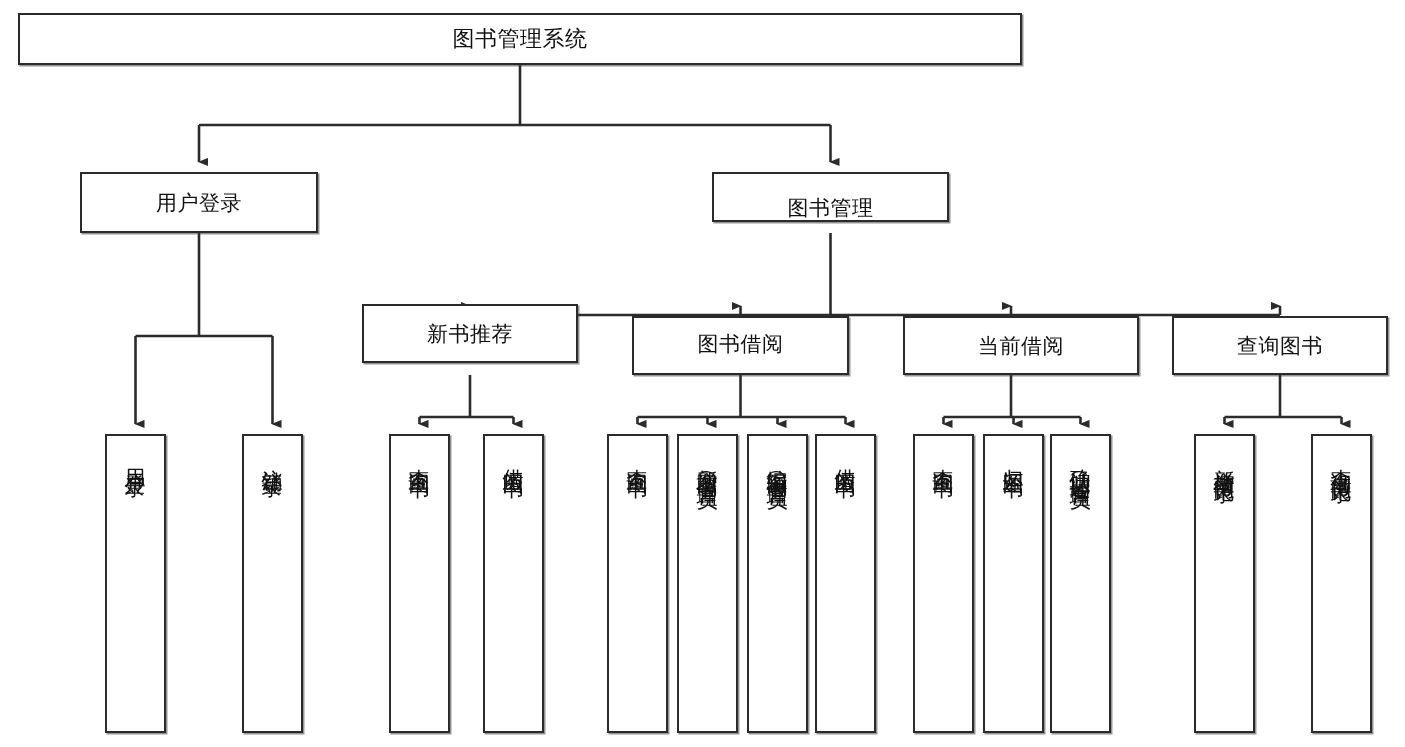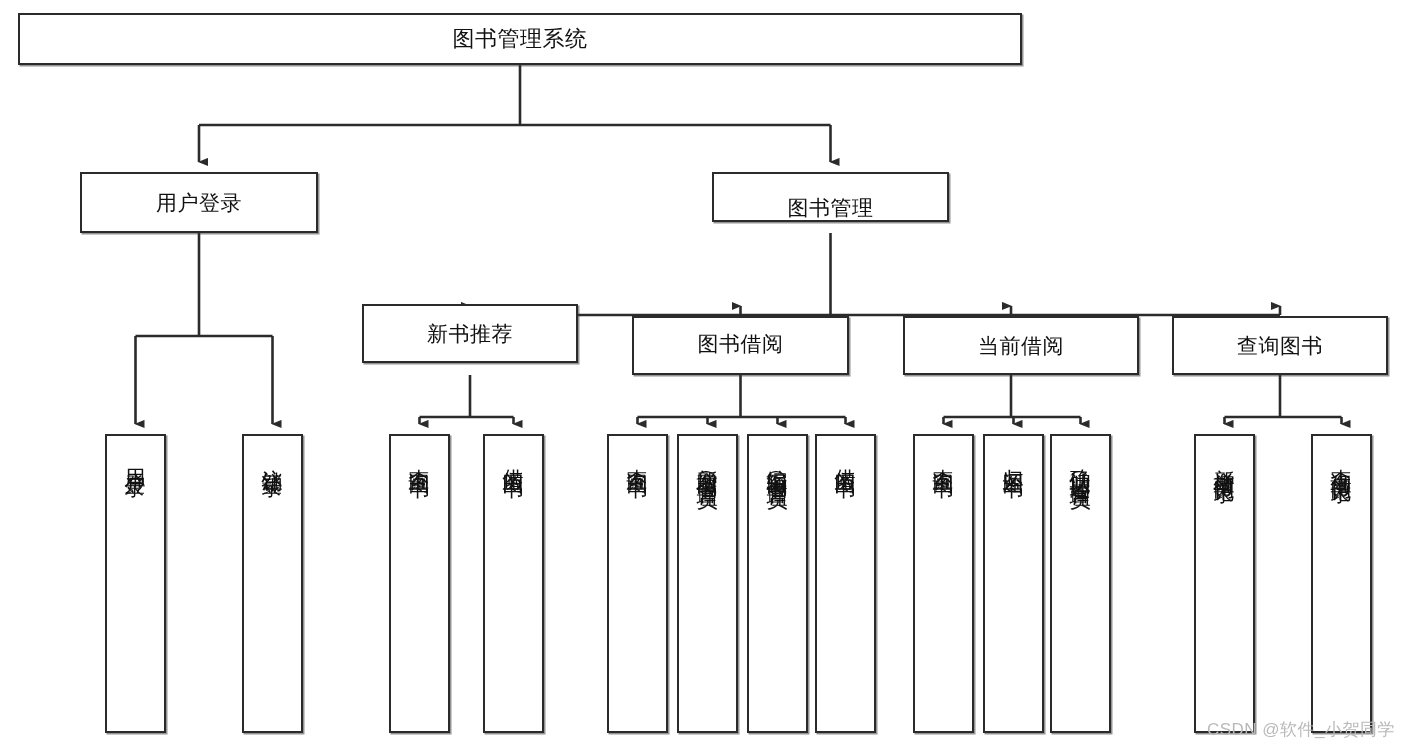--- a/index.html
+++ b/index.html
@@ -179,14 +179,13 @@
         <span class="label">确认归还（管理员）</span>
       </div>
       <div class="node v" style="left: 1194px; top: 434px; width: 61px; height: 299px;">
         <span class="label">新增借阅记录</span>
       </div>
       <div class="node v" style="left: 1311px; top: 434px; width: 61px; height: 299px;">
         <span class="label">查询借阅记录</span>
       </div>
     </div>
 
-  <div class="watermark">CSDN @软件_小贺同学</div>
 </div>
 
 </body></html>

